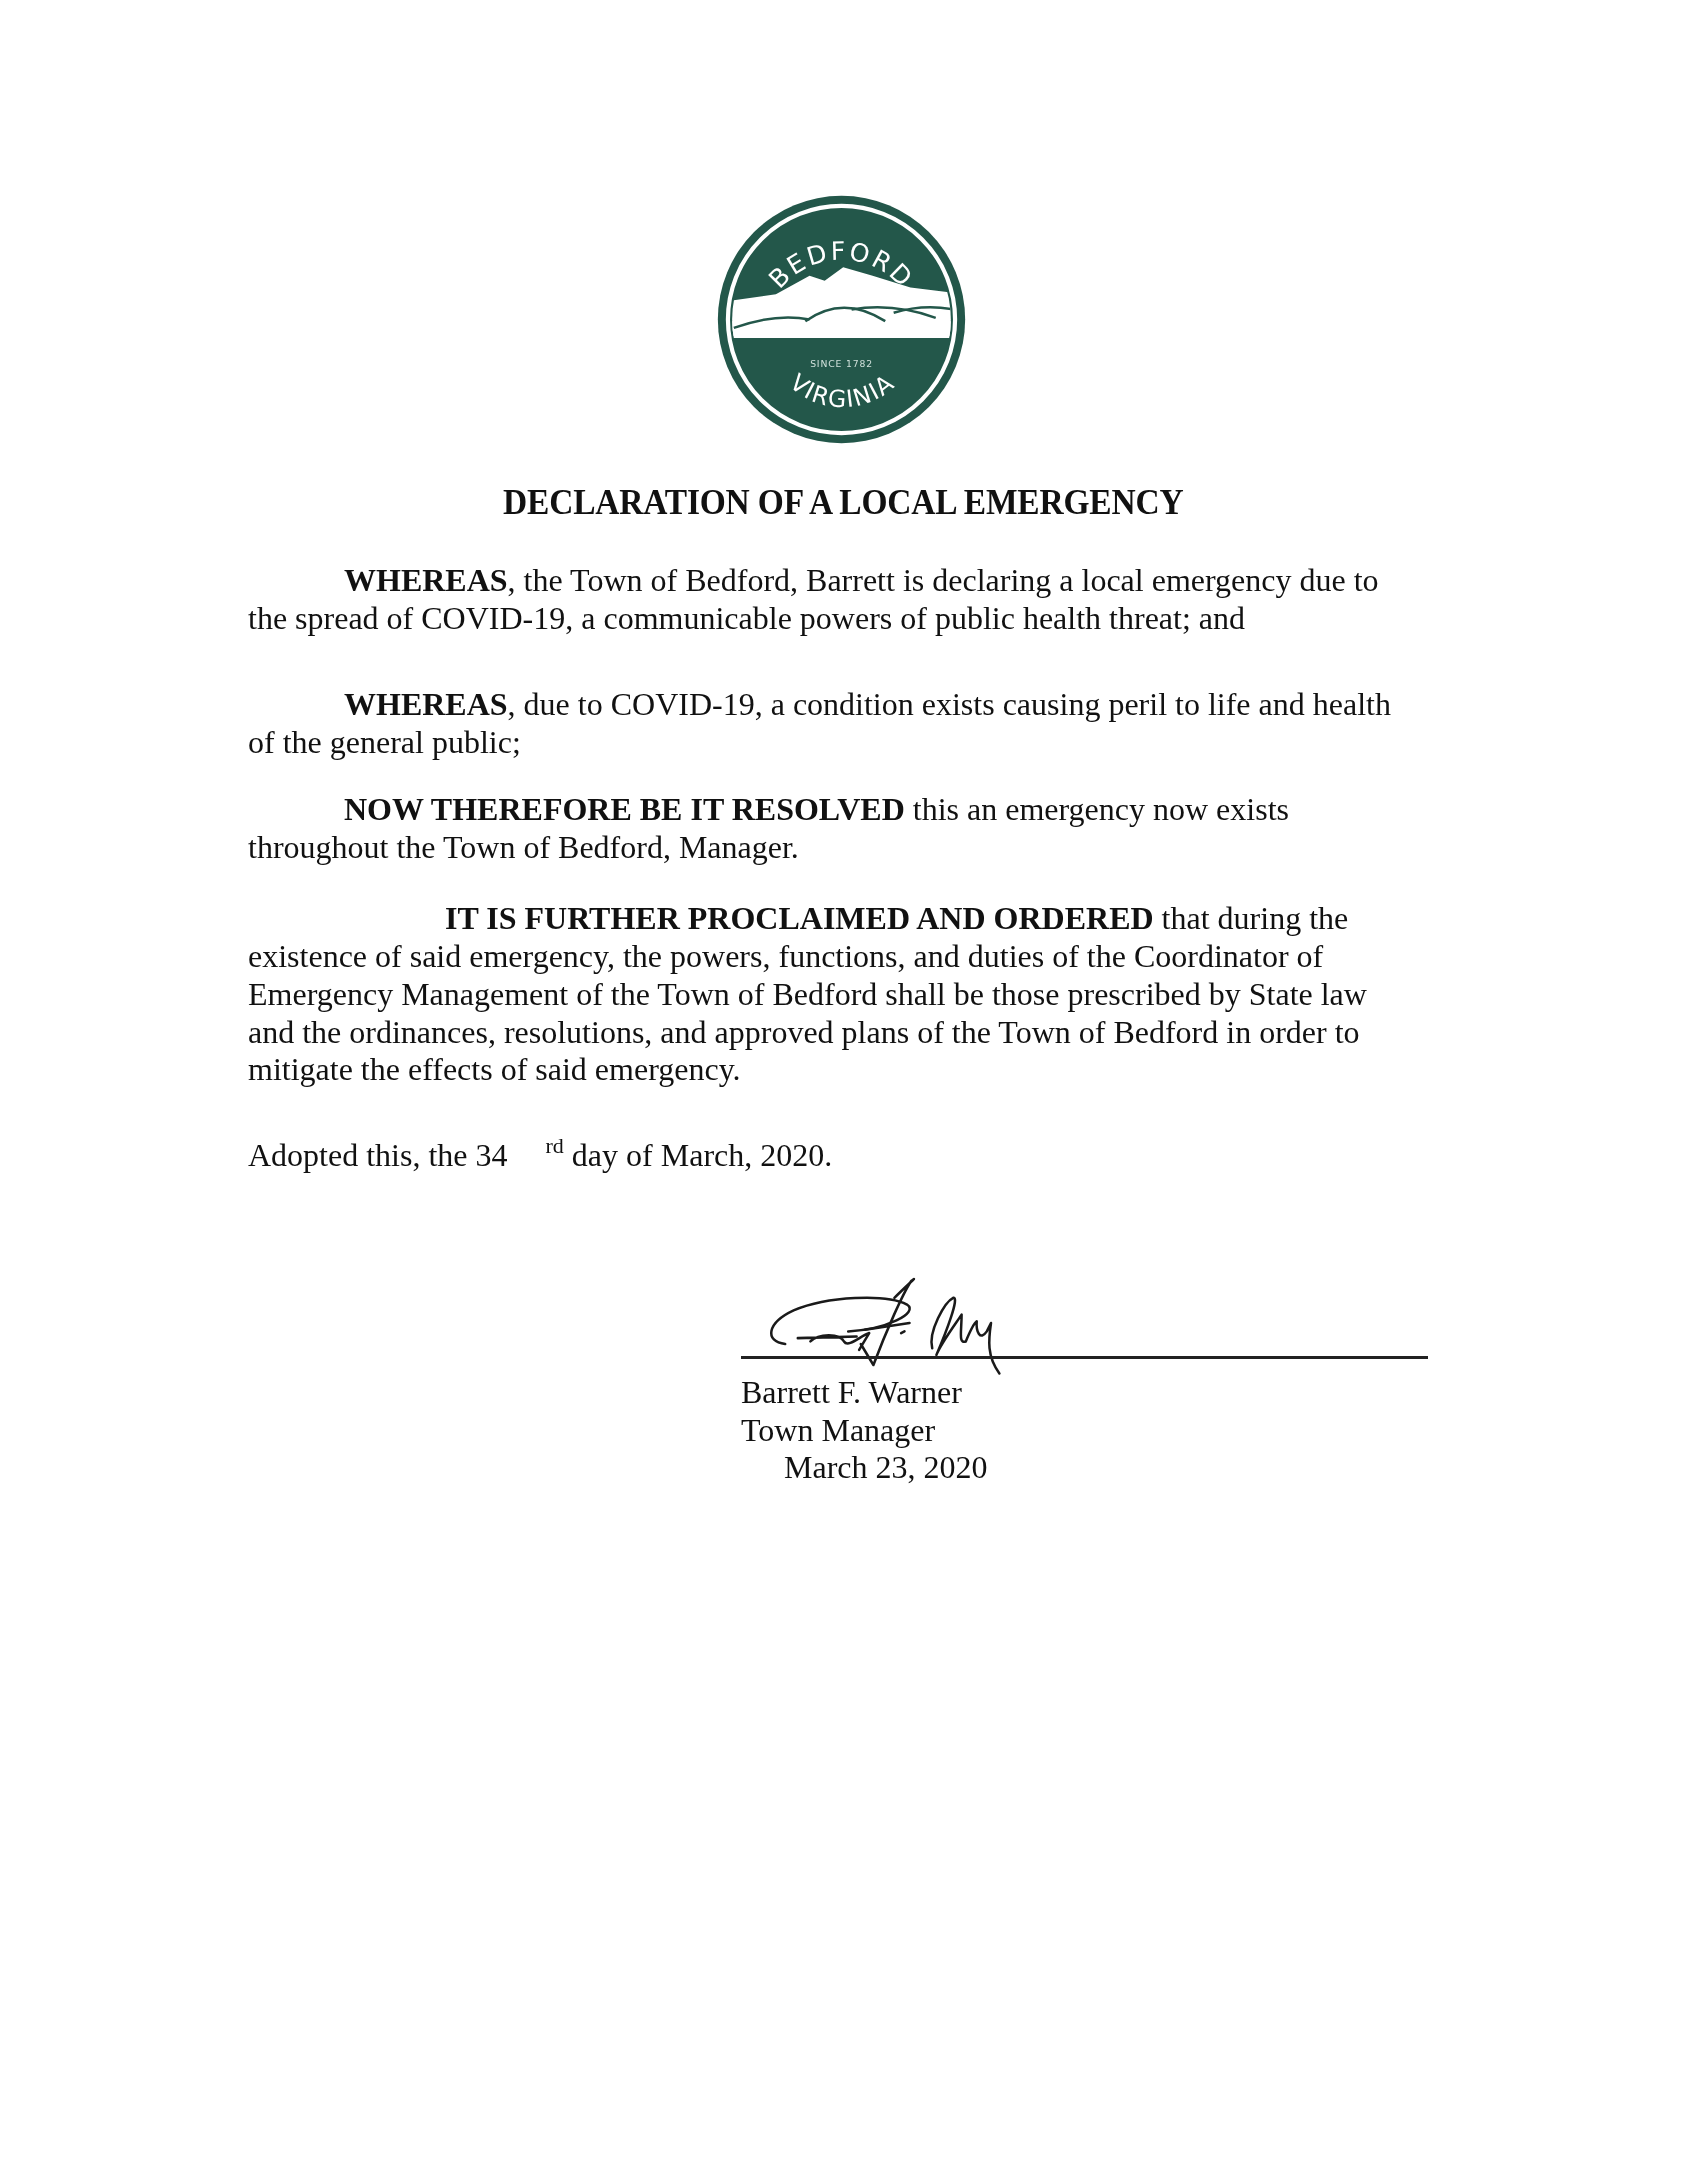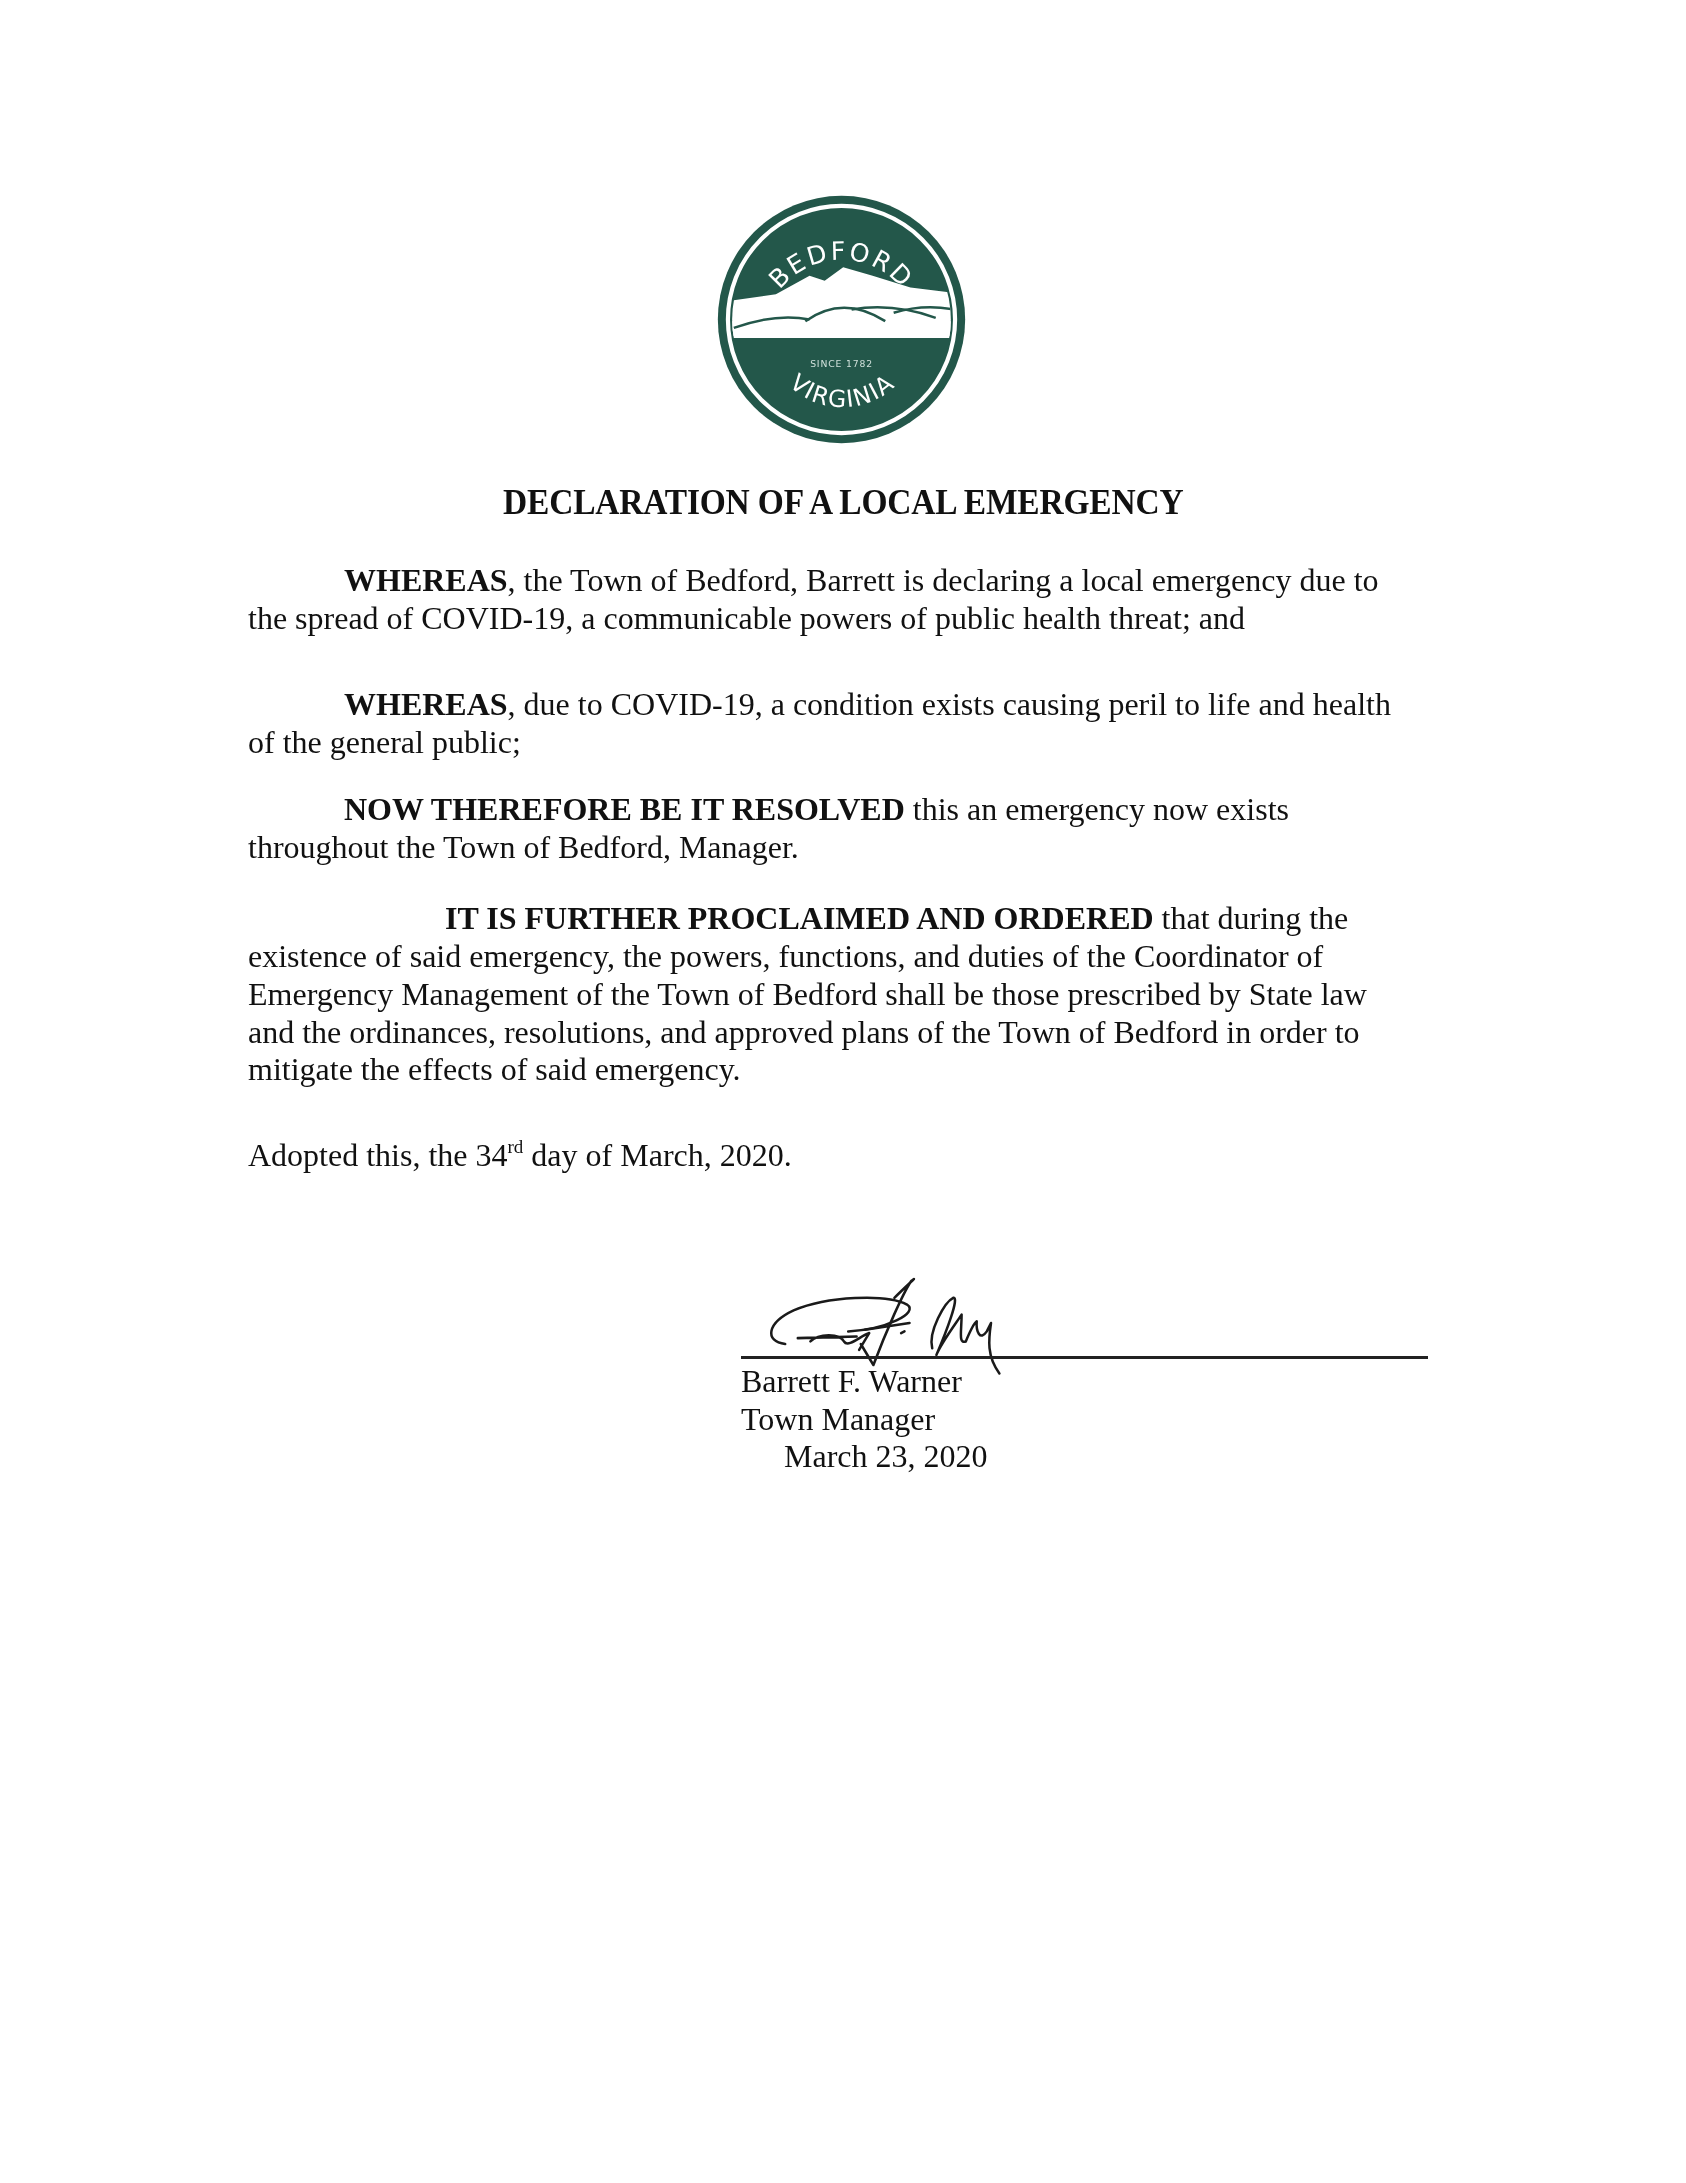--- a/index.html
+++ b/index.html
@@ -4,24 +4,24 @@
 <style>
   html, body { margin: 0; padding: 0; background: #ffffff; }
   body { width: 1687px; height: 2183px; position: relative; overflow: hidden;
          font-family: "Liberation Serif", "DejaVu Serif", serif; color: #111; }
   .logo { position: absolute; left: 717px; top: 195px; width: 249px; height: 249px; }
   .title { position: absolute; left: 0; width: 1687px; top: 482px; text-align: center;
            font-weight: bold; font-size: 36px; line-height: 40px; letter-spacing: -0.2px;
            transform: scaleX(0.93); transform-origin: 840px 0; }
   .line { position: absolute; left: 248px; font-size: 32px; line-height: 37px; white-space: nowrap; }
   .line b { font-weight: bold; margin-top: 32px; }
-  .sig-block { position: absolute; left: 741px; }
+  .sig-block { position: absolute; left: 741px; margin-top: 11px; }
   .sig-line { position: absolute; left: 741px; top: 1356px; width: 687px; height: 2.5px; background: #222; }
   .signature { position: absolute; left: 760px; top: 1264px; width: 252px; height: 118px; }
-  sup { font-size: 19px; vertical-align: 13.4px; line-height: 0; }
+  sup { font-size: 22px; vertical-align: 13.4px; line-height: 0; margin-left: 38px; }
 </style>
 </head>
 <body>
 
 <svg class="logo" viewBox="0 0 296 296">
   <defs>
     <path id="arcTop" d="M 58 150 A 92 92 0 0 1 238 150"></path>
     <path id="arcBottom" d="M 62 190 A 92 92 0 0 0 236 190"></path>
     <clipPath id="innerClip">
         <circle cx="148" cy="148" r="130"></circle>

